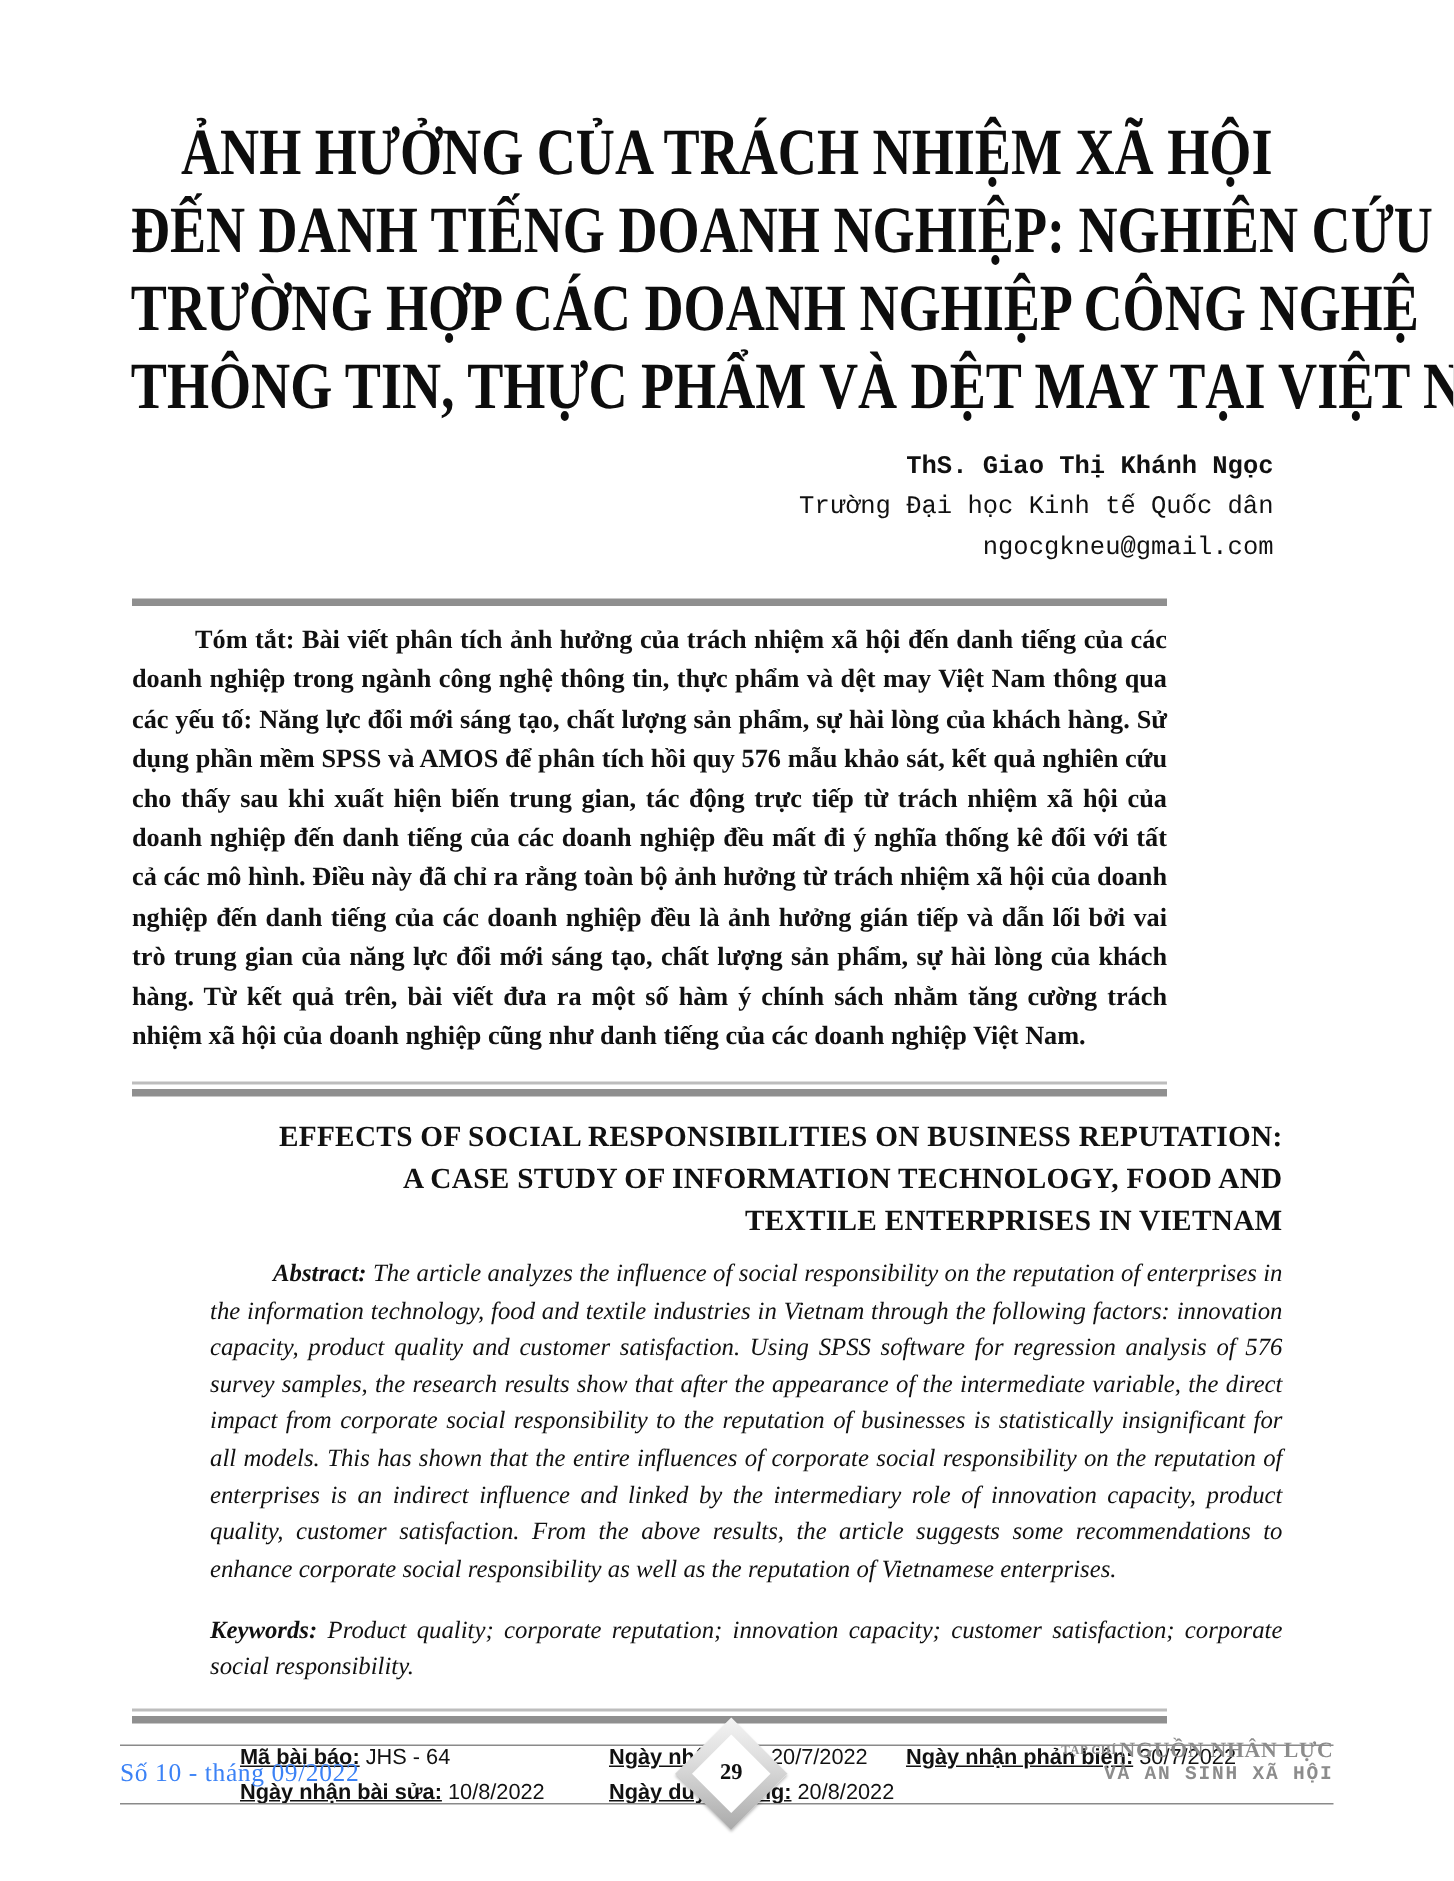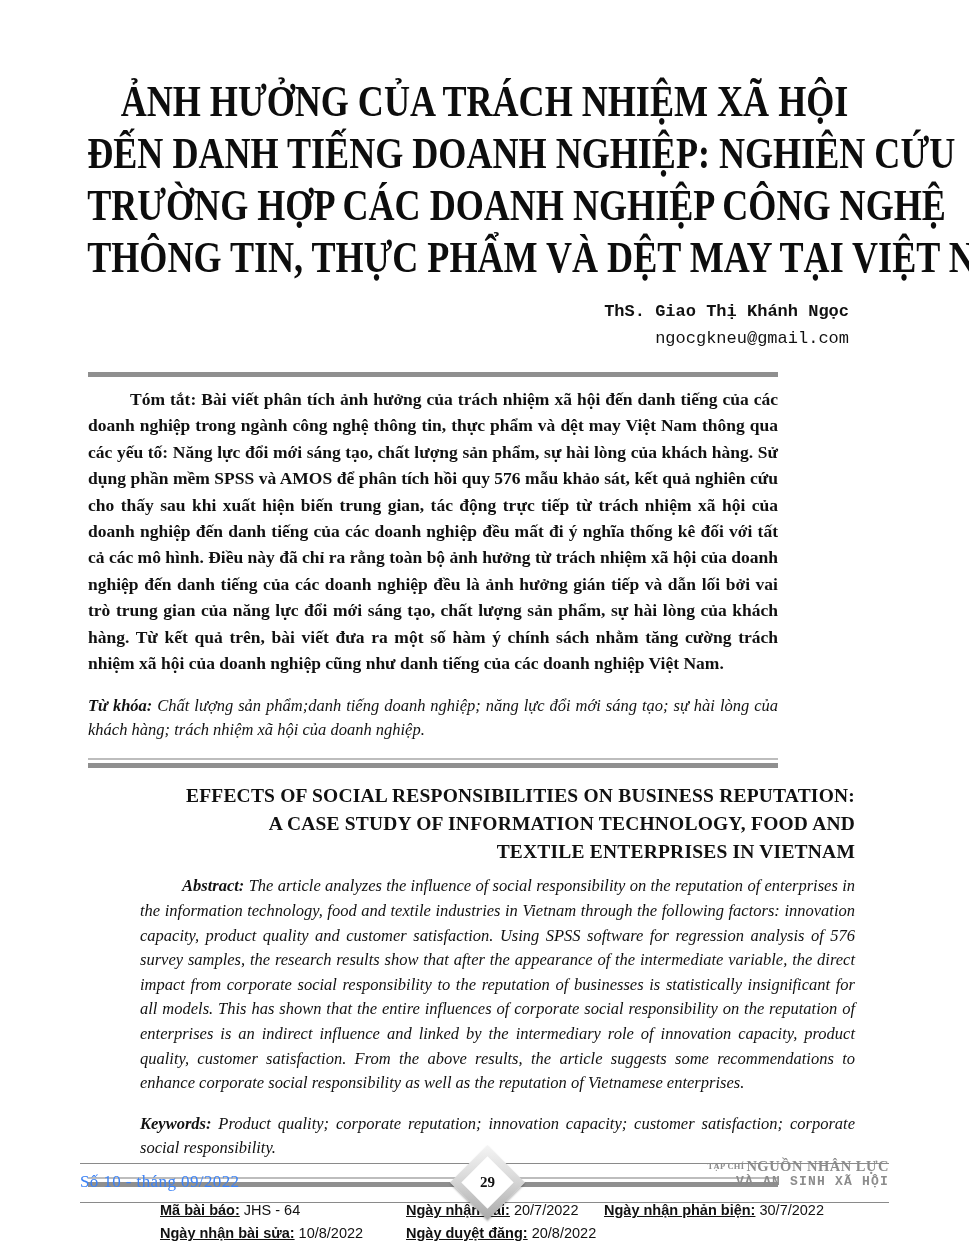--- a/index.html
+++ b/index.html
@@ -137,30 +137,30 @@
 
   <div class="vi-title">
     <div>ẢNH HƯỞNG CỦA TRÁCH NHIỆM XÃ HỘI</div>
     <div>ĐẾN DANH TIẾNG DOANH NGHIỆP: NGHIÊN CỨU</div>
     <div>TRƯỜNG HỢP CÁC DOANH NGHIỆP CÔNG NGHỆ</div>
     <div>THÔNG TIN, THỰC PHẨM VÀ DỆT MAY TẠI VIỆT NAM</div>
   </div>
 
   <div class="author">
     <div class="name">ThS. Giao Thị Khánh Ngọc</div>
+    <div>Trường Đại học Kinh tế Quốc dân</div>
     <div>ngocgkneu@gmail.com</div>
   </div>
 
   <div class="content">
 
     <div class="sep-thick"></div>
 
     <p class="abstract-vi"><span class="label">Tóm tắt:</span><span> Bài viết phân tích ảnh hưởng của trách nhiệm xã hội đến danh tiếng của các doanh nghiệp trong ngành công nghệ thông tin, thực phẩm và dệt may Việt Nam thông qua các yếu tố: Năng lực đổi mới sáng tạo, chất lượng sản phẩm, sự hài lòng của khách hàng. Sử dụng phần mềm SPSS và AMOS để phân tích hồi quy 576 mẫu khảo sát, kết quả nghiên cứu cho thấy sau khi xuất hiện biến trung gian, tác động trực tiếp từ trách nhiệm xã hội của doanh nghiệp đến danh tiếng của các doanh nghiệp đều mất đi ý nghĩa thống kê đối với tất cả các mô hình. Điều này đã chỉ ra rằng toàn bộ ảnh hưởng từ trách nhiệm xã hội của doanh nghiệp đến danh tiếng của các doanh nghiệp đều là ảnh hưởng gián tiếp và dẫn lối bởi vai trò trung gian của năng lực đổi mới sáng tạo, chất lượng sản phẩm, sự hài lòng của khách hàng. Từ kết quả trên, bài viết đưa ra một số hàm ý chính sách nhằm tăng cường trách nhiệm xã hội của doanh nghiệp cũng như danh tiếng của các doanh nghiệp Việt Nam.</span></p>
 
-    <p class="keywords-vi"><span class="label">Từ khóa:</span><span> Chất lượng sản phẩm;danh tiếng doanh nghiệp; năng lực đổi mới sáng tạo; sự hài lòng của khách hàng; trách nhiệm xã hội của doanh nghiệp.</span></p>
 
     <div class="sep-double">
       <div class="thin"></div>
       <div class="thick"></div>
     </div>
   </div>
 
   <div class="en-block">
 
     <div class="en-title">

